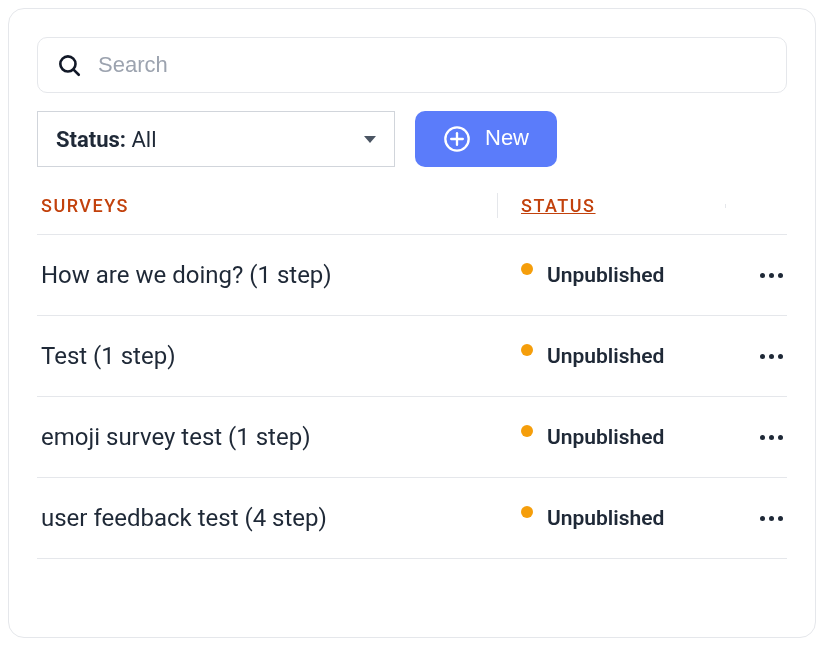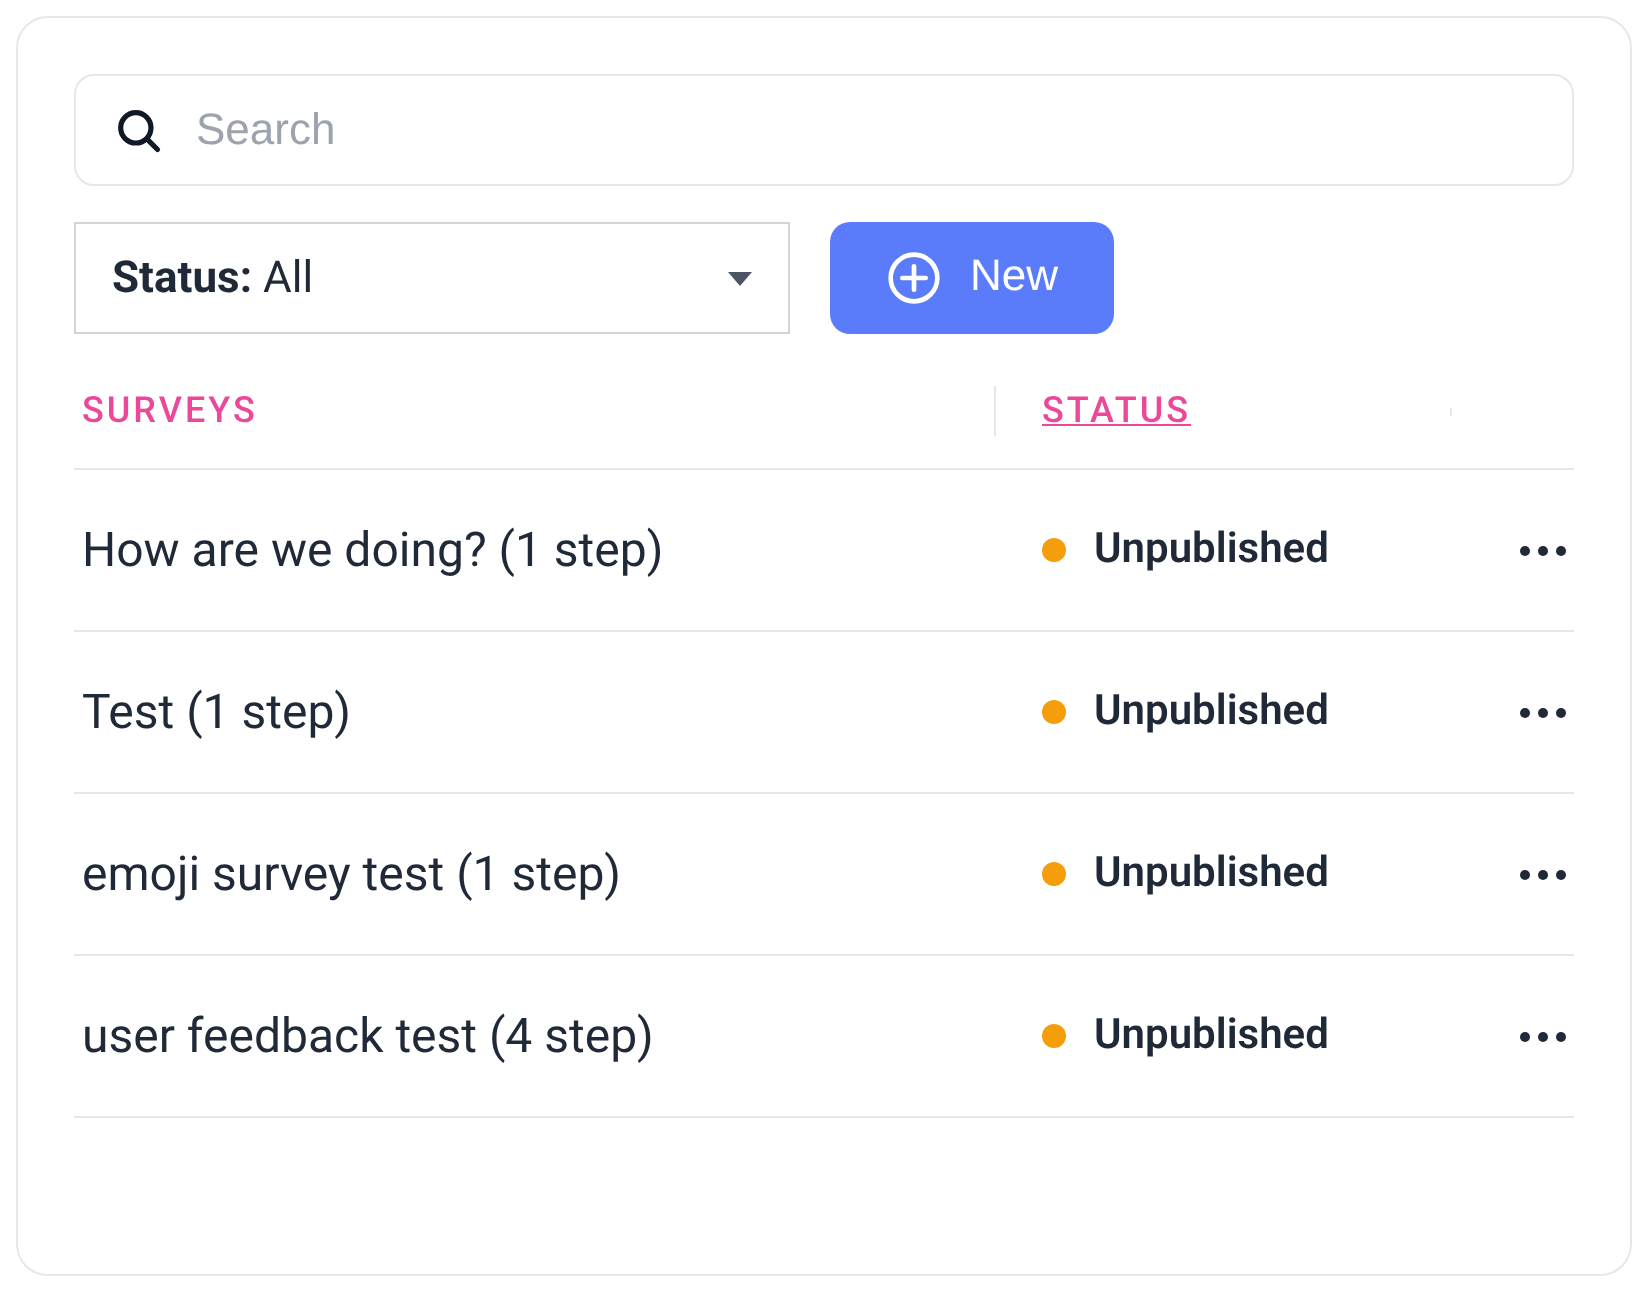--- a/index.html
+++ b/index.html
@@ -94,21 +94,21 @@
     .table-header {
       display: flex;
       align-items: center;
       padding: 0 4px 18px 4px;
       border-bottom: 1px solid #e5e7eb;
     }
     .th {
       font-size: 18px;
       font-weight: 500;
       letter-spacing: 1.5px;
-      color: #ec4899;
+      color: #c2410c;
       text-transform: uppercase;
     }
     .col-survey {
       flex: 1;
     }
     .col-status {
       width: 228px;
       position: relative;
       padding-left: 24px;
       text-decoration: underline;
@@ -142,21 +142,20 @@
       border-bottom: 1px solid #e5e7eb;
     }
     .survey-name {
       font-size: 24px;
       color: #1f2937;
       flex: 1;
     }
     .status-cell {
       width: 228px;
       display: flex;
-      align-items: center;
       gap: 14px;
       padding-left: 24px;
     }
     .status-dot {
       width: 12px;
       height: 12px;
       border-radius: 50%;
       background: #f59e0b;
       flex-shrink: 0;
     }

